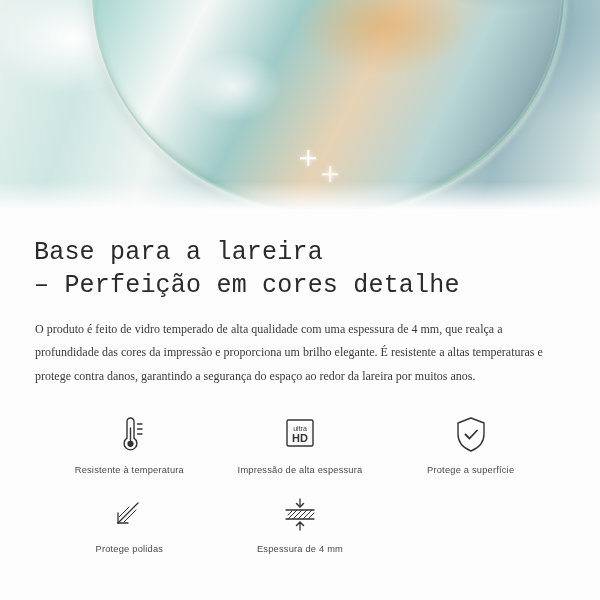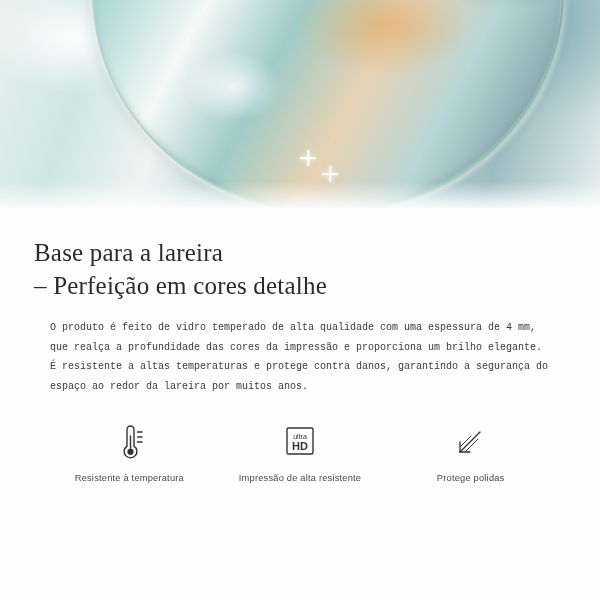--- a/index.html
+++ b/index.html
@@ -94,36 +94,36 @@
     left: 0; right: 0; bottom: 0;
     height: 30px;
     background: linear-gradient(to bottom, rgba(253,253,253,0) 0%, #fdfdfd 92%);
   }
 
   
   .content {
     padding: 24px 34px 0 34px;
   }
   .headline {
-    font-family: Liberation Serif, serif;
+    font-family: Liberation Mono, monospace;
     font-size: 25px;
     line-height: 1.32;
     color: #2b2b2b;
     font-weight: 400;
     margin: 0 0 16px 0;
     letter-spacing: .2px;
   }
   .headline .l2 { display: block; }
 
   .body-copy {
-    font-family: Liberation Mono, monospace;
-    font-size: 10px;
+    font-family: Liberation Serif, serif;
+    font-size: 12px;
     line-height: 1.95;
     color: #3a3a3a;
-    margin: 16px;
+    margin: 1px;
     max-width: 540px;
   }
 
   
   .features {
     margin-top: 26px;
     display: grid;
     grid-template-columns: repeat(3, 1fr);
     grid-row-gap: 18px;
     padding: 0 10px;
@@ -188,35 +188,65 @@
       </div>
 
       <div class="feature">
         <div class="ico">
           <svg width="44" height="40" viewBox="0 0 44 40">
             <rect x="9" y="5" width="26" height="26" rx="1.5" fill="none" stroke="#333" stroke-width="1.4"></rect>
             <text x="22" y="16" text-anchor="middle" font-family="Liberation Sans, sans-serif" font-size="7" fill="#333">ultra</text>
             <text x="22" y="27" text-anchor="middle" font-family="Liberation Sans, sans-serif" font-size="11" font-weight="bold" fill="#333">HD</text>
           </svg>
         </div>
-        <div class="cap">Impressão de alta resistente</div>
-      </div>
-
+        <div class="cap">Impressão de alta espessura</div>
+      </div>
+
+      <div class="feature">
+        <div class="ico">
+          <svg width="40" height="42" viewBox="0 0 40 42" fill="none" stroke="#333" stroke-width="1.4" stroke-linejoin="round">
+            <path d="M20 4 L33 9 v11c0 8.5-6 14.2-13 17-7-2.8-13-8.5-13-17V9z"></path>
+            <path d="M14.5 20.5 l4 4 7.5-8" stroke-width="1.8" stroke-linecap="round"></path>
+          </svg>
+        </div>
+        <div class="cap">Protege a superfície</div>
+      </div>
 
 
       <div class="feature">
         <div class="ico">
           <svg width="42" height="38" viewBox="0 0 42 38" fill="none" stroke="#333" stroke-width="1.3" stroke-linecap="round">
             <path d="M10 28 L30 8"></path>
             <path d="M10 28 L10 18"></path>
             <path d="M10 28 L20 28"></path>
             <path d="M13 25 L24 14" stroke-width="1"></path>
             <path d="M16 27 L28 15" stroke-width="1"></path>
             <path d="M11 22 L21 12" stroke-width="1"></path>
           </svg>
         </div>
         <div class="cap">Protege polidas</div>
       </div>
 
+      <div class="feature">
+        <div class="ico">
+          <svg width="44" height="40" viewBox="0 0 44 40" fill="none" stroke="#333" stroke-width="1.3" stroke-linecap="round">
+            <line x1="22" y1="5" x2="22" y2="12"></line>
+            <path d="M18.5 9.5 L22 13 l3.5 -3.5" stroke-width="1.5"></path>
+            <line x1="8" y1="16" x2="36" y2="16"></line>
+            <line x1="8" y1="25" x2="36" y2="25"></line>
+            <g stroke-width="1">
+              <line x1="10" y1="25" x2="19" y2="16"></line>
+              <line x1="15" y1="25" x2="24" y2="16"></line>
+              <line x1="20" y1="25" x2="29" y2="16"></line>
+              <line x1="25" y1="25" x2="34" y2="16"></line>
+              <line x1="30" y1="25" x2="36" y2="19"></line>
+              <line x1="10" y1="21" x2="14" y2="17"></line>
+            </g>
+            <line x1="22" y1="36" x2="22" y2="29"></line>
+            <path d="M18.5 31.5 L22 28 l3.5 3.5" stroke-width="1.5"></path>
+          </svg>
+        </div>
+        <div class="cap">Espessura de 4 mm</div>
+      </div>
 
     </div>
   </div>
 </div>
 
 </body></html>

